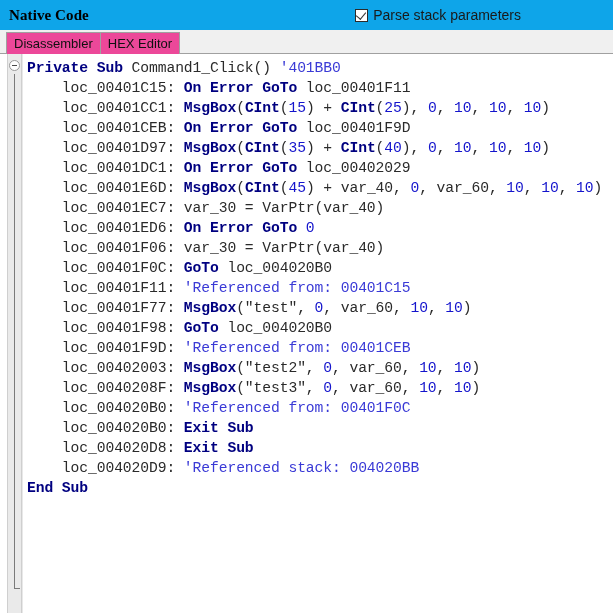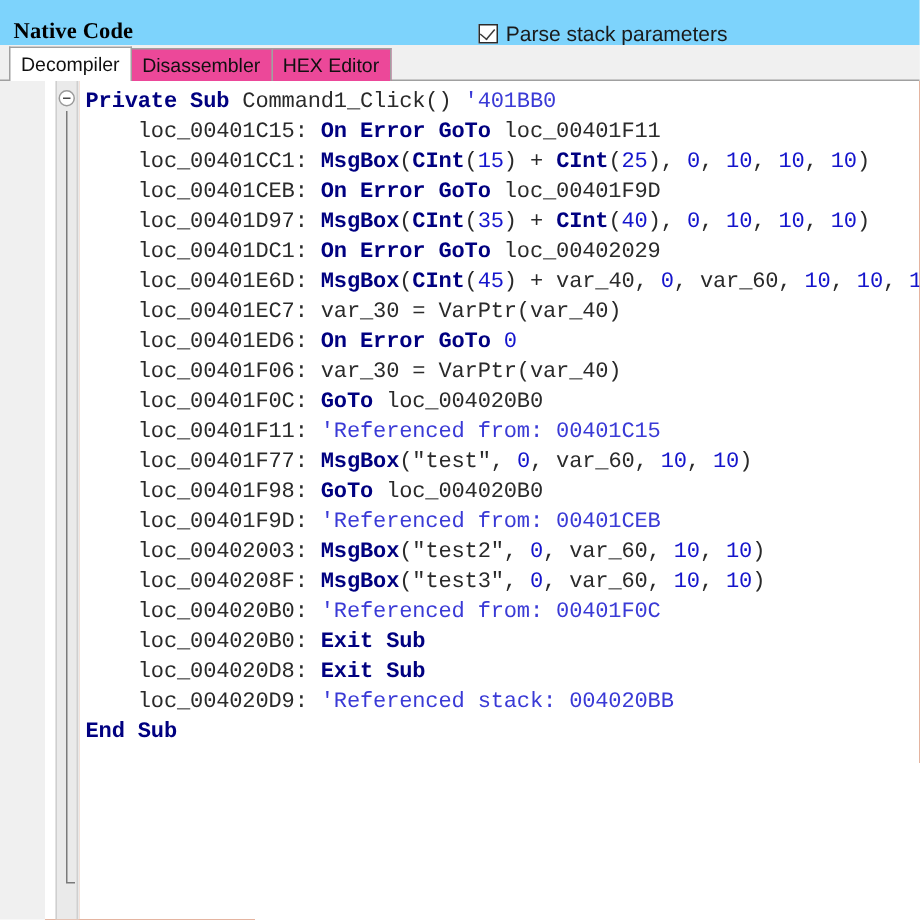--- a/index.html
+++ b/index.html
@@ -23,40 +23,40 @@
     background: #f0f0f0;
     box-sizing: border-box;
     display: flex;
     flex-direction: column;
   }
 
   
   .header {
     height: 30px;
     flex: 0 0 30px;
-    background: #7dd3fc;
-    display: flex;
-    align-items: flex-end;
+    background: #0ea5e9;
+    display: flex;
+    align-items: center;
     padding: 0 8px 0 9px;
     box-sizing: border-box;
   }
   .header-title {
     font-family: "Liberation Serif", serif;
     font-weight: bold;
     font-size: 15px;
     color: #000000;
     letter-spacing: 0.1px;
   }
   .header-spacer { flex: 1 1 auto; }
 
   .checkbox-row {
     display: flex;
     align-items: center;
     gap: 5px;
-    margin-right: 120px;
+    margin-right: 84px;
     cursor: default;
   }
   .checkbox-box {
     width: 13px;
     height: 13px;
     border: 1px solid #2b2b2b;
     background: #ffffff;
     position: relative;
     box-sizing: border-box;
     flex: 0 0 13px;
@@ -117,26 +117,25 @@
   .tab.active {
     background: #ffffff;
     height: 23px;
     line-height: 22px;
     z-index: 3;
   }
 
   
   .codepane {
     flex: 1 1 auto;
-    background: #c2410c;
+    background: #ec4899;
     position: relative;
     overflow: hidden;
     display: flex;
     border-top: none;
-    margin-left: 30px;
   }
   .gutter {
     flex: 0 0 22px;
     width: 22px;
     background: #ffffff;
     position: relative;
     border-right: 1px solid #e8e8e8;
   }
   .gutter-band {
     position: absolute;
@@ -222,21 +221,20 @@
     <span class="header-spacer"></span>
     <label class="checkbox-row">
       <span class="checkbox-box">
         <span class="tick"></span>
       </span>
       <span class="checkbox-label">Parse stack parameters</span>
     </label>
   </div>
 
   <div class="tabstrip">
-    <div class="tab active">Decompiler</div>
     <div class="tab">Disassembler</div>
     <div class="tab">HEX Editor</div>
   </div>
 
   <div class="codepane">
     <div class="gutter">
       <div class="gutter-band"></div>
       <div class="fold-box"></div>
       <div class="fold-line" id="foldline" style="top: 20px; height: 514px;"></div>
       <div class="fold-foot" id="foldfoot" style="top: 534px;"></div>

